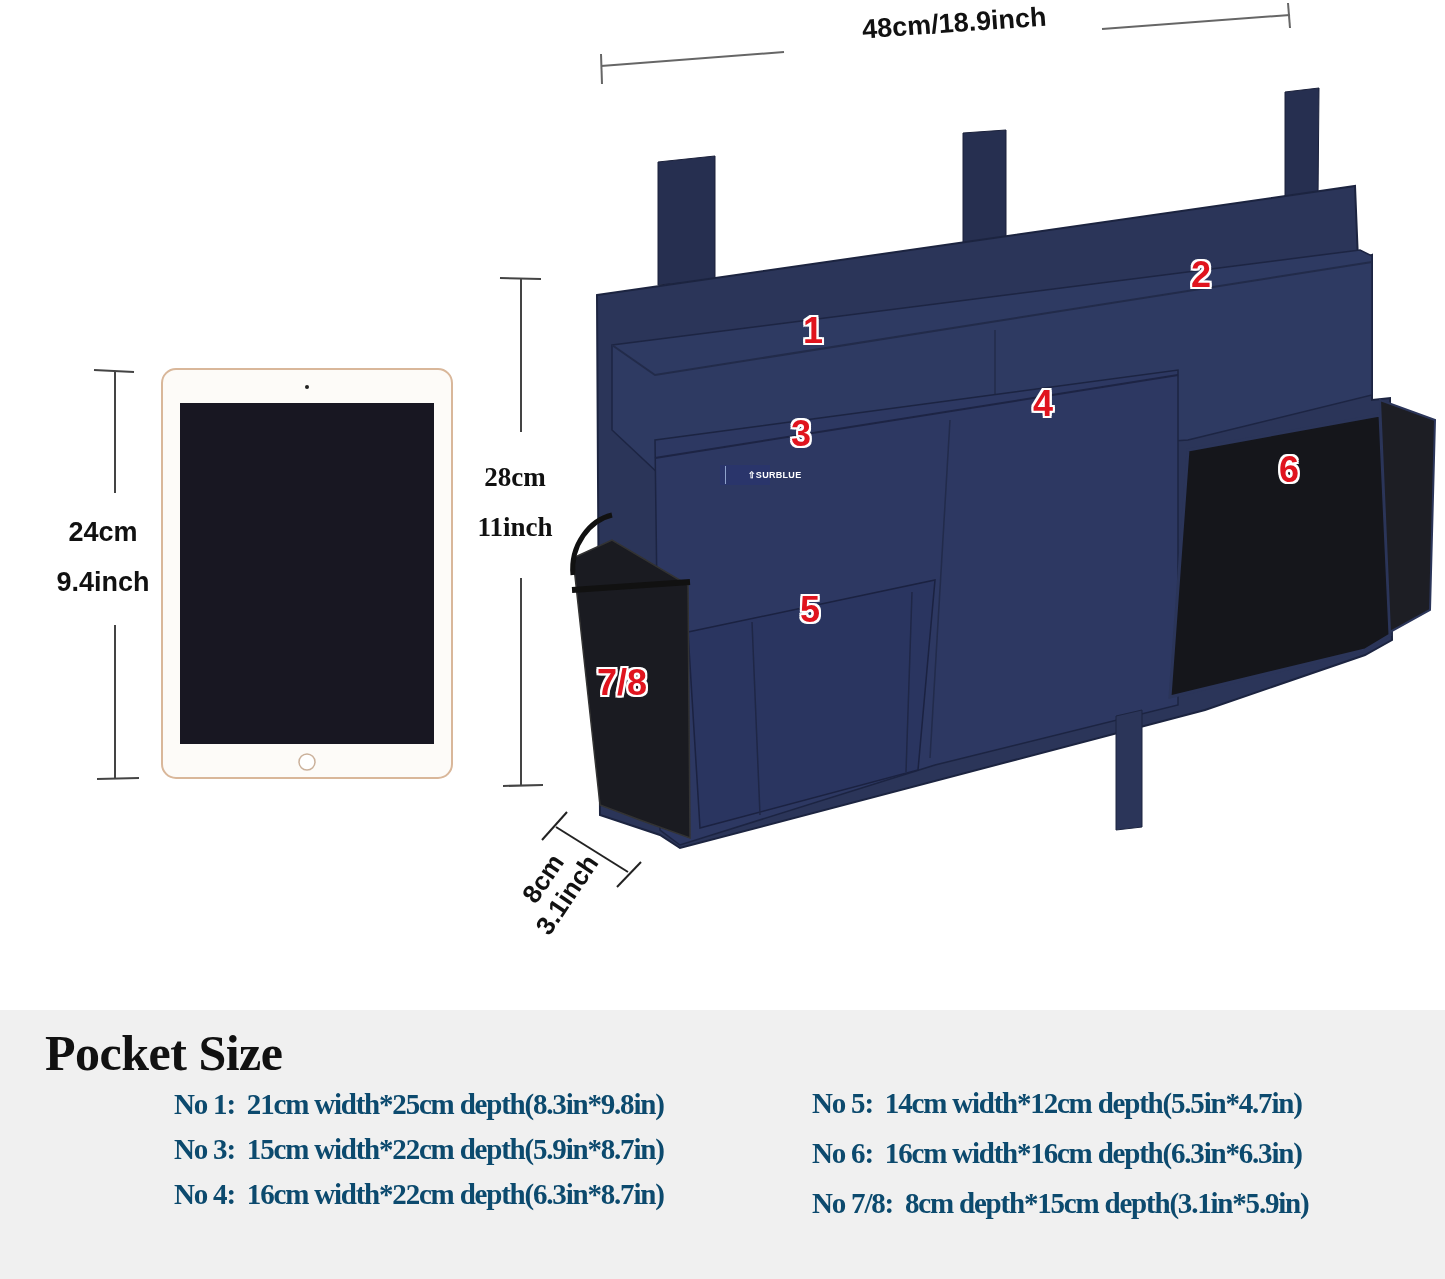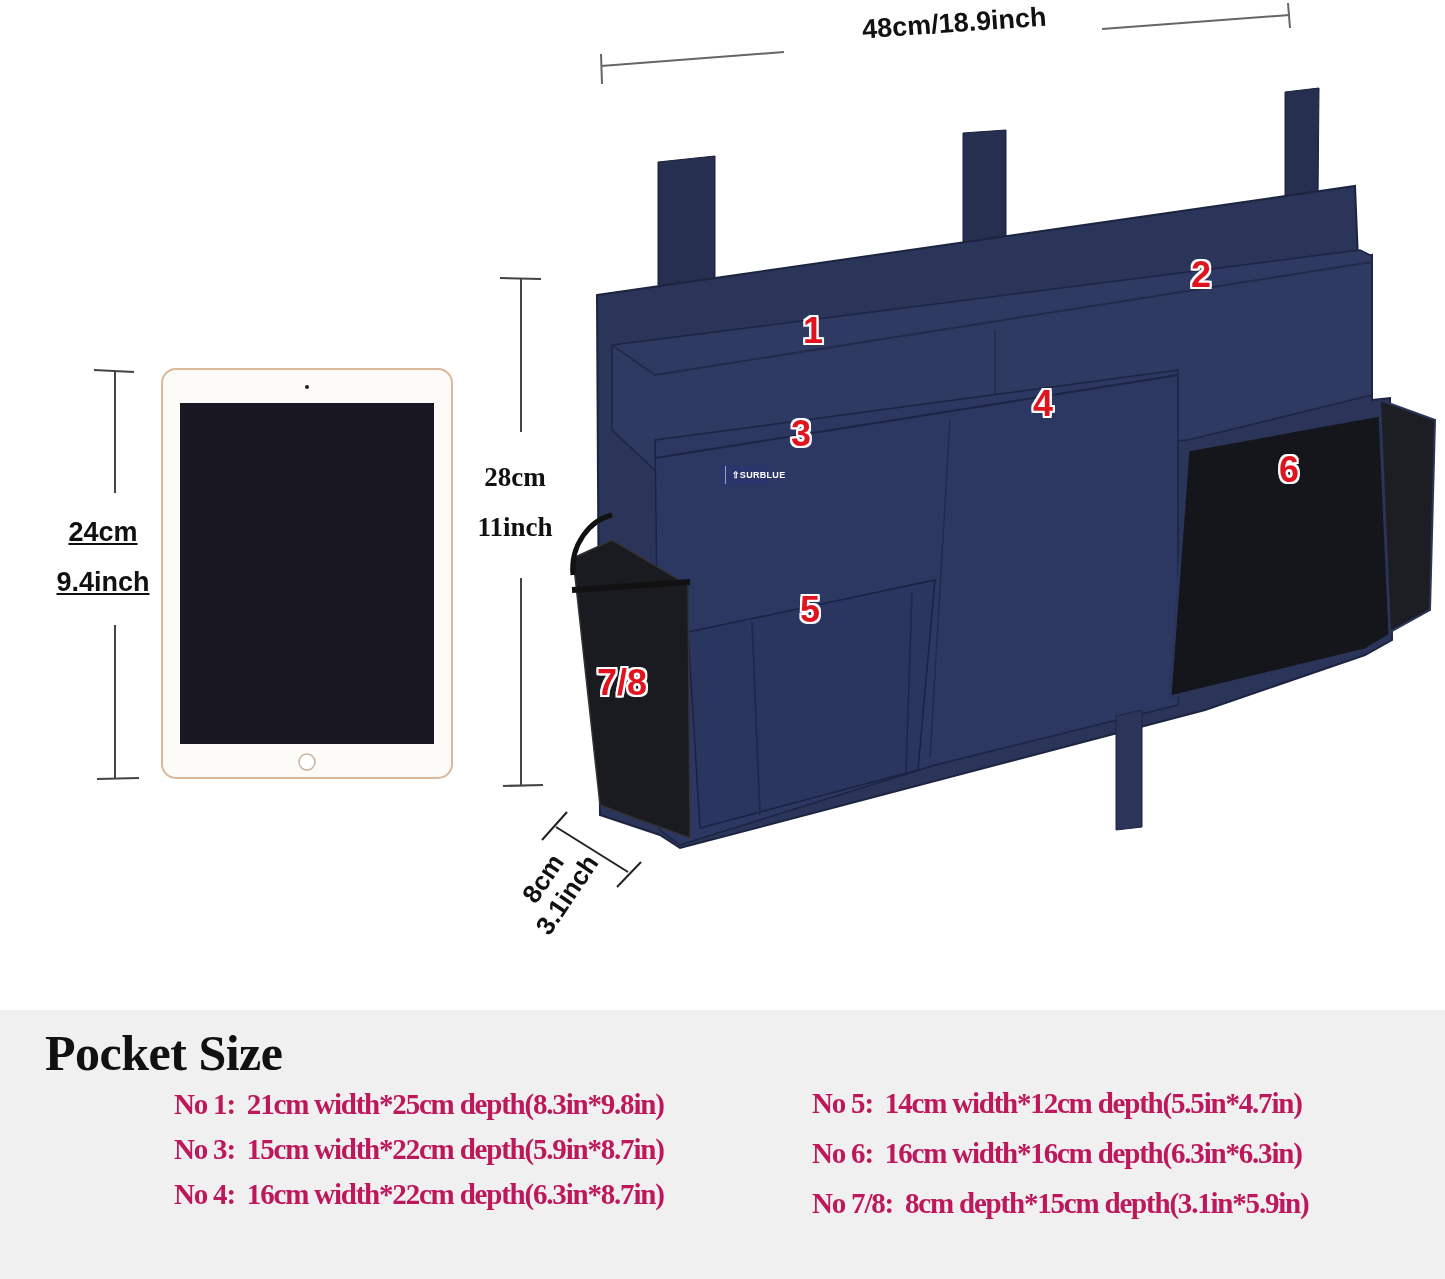--- a/index.html
+++ b/index.html
@@ -16,37 +16,37 @@
     .stage { position: absolute; left: 0; top: 0; width: 1445px; height: 1000px; }
     svg.art { position: absolute; left: 0; top: 0; }
     .pocket-num {
       position: absolute; font-family: "Liberation Sans", sans-serif; font-weight: bold;
       font-size: 36px; color: #e0141e;
       text-shadow: -2px -2px 0 #fff, 2px -2px 0 #fff, -2px 2px 0 #fff, 2px 2px 0 #fff,
                    0 -2px 0 #fff, 0 2px 0 #fff, -2px 0 0 #fff, 2px 0 0 #fff;
       line-height: 1; white-space: nowrap;
     }
     .brand-tag {
-      position: absolute; left: 725px; top: 466px; height: 18px; padding: 0 4px 0 6px;
+      position: absolute; left: 725px; top: 466px; height: 18px; padding: 0 4px 0 22px;
       color: #fff; font-size: 9px; font-weight: bold; line-height: 18px;
       border-left: 1px solid #8fa2cc; letter-spacing: 0.3px;
     }
     .size-panel {
       position: absolute; left: 0; top: 1010px; width: 1445px; height: 269px;
       background: #f0f0f0;
       padding-left: 18px;
     }
     .size-title {
       position: absolute; left: 45px; top: 14px;
       font-family: "Liberation Serif", serif; font-weight: bold; font-size: 50px; color: #111;
       letter-spacing: -0.5px;
     }
     .size-col { position: absolute; top: 72px; }
     .size-row {
-      font-family: "Liberation Serif", serif; font-weight: bold; font-size: 29px; color: #be185d;
+      font-family: "Liberation Serif", serif; font-weight: bold; font-size: 29px; color: #0c4a6e;
       white-space: nowrap; letter-spacing: -1.2px; height: 45px; line-height: 45px;
     }
     .size-row .gap { display: inline-block; width: 12px; }
     .col-right .size-row { height: 50px; line-height: 50px; }
   </style>
 </head>
 <body>
 
 <div class="stage">
   <svg class="art" width="1445" height="1000" viewBox="0 0 1445 1000">
@@ -112,21 +112,21 @@
     <path d="M573 575 C570 545, 590 520, 612 515" fill="none" stroke="#111" stroke-width="5"></path>
     <path d="M572 590 L690 582" fill="none" stroke="#111" stroke-width="6"></path>
 
     <path d="M1116 716 L1142 710 L1142 827 L1116 830 Z" fill="#2b3559" stroke="#1c2440" stroke-width="1"></path>
 
     <rect x="720" y="465" width="50" height="20" fill="#2a356b"></rect>
   </svg>
 
   <div class="dim-label" style="left:862px; top:10px; transform: rotate(-4deg); line-height:1;">48cm/18.9inch</div>
 
-  <div class="dim-label" style="left:48px; top:508px; width:110px;text-decoration:underline;">
+  <div class="dim-label" style="left:48px; top:508px; width:110px;">
     <div>24cm</div>
     <div>9.4inch</div>
   </div>
 
   <div class="dim-label" style="left:460px; top:453px; width:110px;font-family:Liberation Serif, serif;">
     <div>28cm</div>
     <div>11inch</div>
   </div>
 
   <div class="dim-label" style="left:490px; top:858px; width:130px; transform: rotate(-56deg); line-height:1.1; font-size:26px;">

